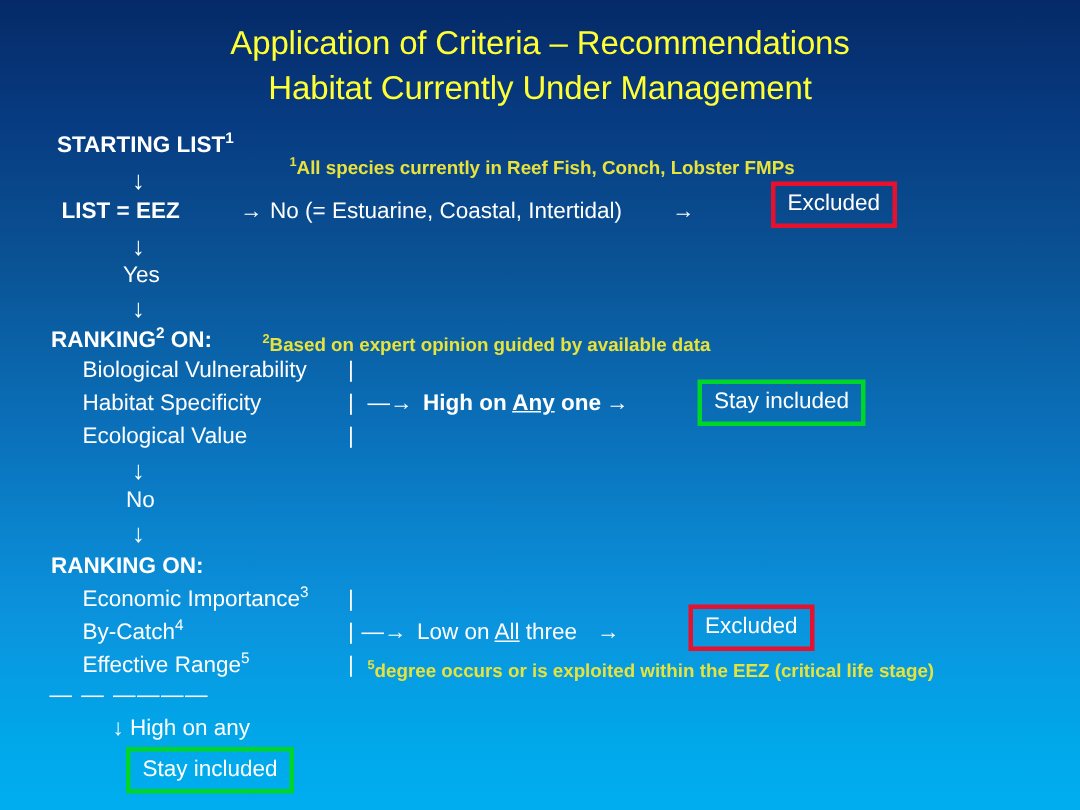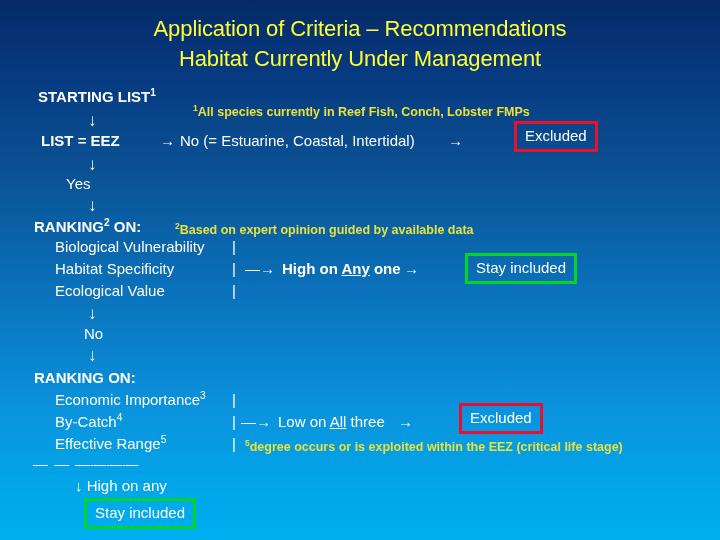--- a/index.html
+++ b/index.html
@@ -113,21 +113,21 @@
 
   <div class="t bold" style="left:41px; top:132px;">LIST = EEZ</div>
   <div class="t" style="left:160px; top:132px;">→</div>
   <div class="t" style="left:180px; top:132px;">No (= Estuarine, Coastal, Intertidal)</div>
   <div class="t" style="left:448px; top:132px;">→</div>
 
   <div class="box box-red" style="left:474px; top:121px;">Excluded</div>
 
   <div class="arrow" style="left:88px; top:156px;">↓</div>
 
-  <div class="t" style="left:66px; top:175px;">Yes</div>
+  <div class="t" style="left:82px; top:175px;">Yes</div>
   <div class="arrow" style="left:88px; top:197px;">↓</div>
 
   <div class="t bold" style="left:34px; top:218px;"><span>RANKING</span><sup>2</sup><span> ON:</span></div>
 
   <div class="t yellow" style="left:175px; top:221px;"><sup>2</sup><span>Based on expert opinion guided by available data</span></div>
 
   <div class="t" style="left:55px; top:238px;">Biological Vulnerability</div>
   <div class="t" style="left:55px; top:260px;">Habitat Specificity</div>
   <div class="t" style="left:55px; top:282px;">Ecological Value</div>
 

